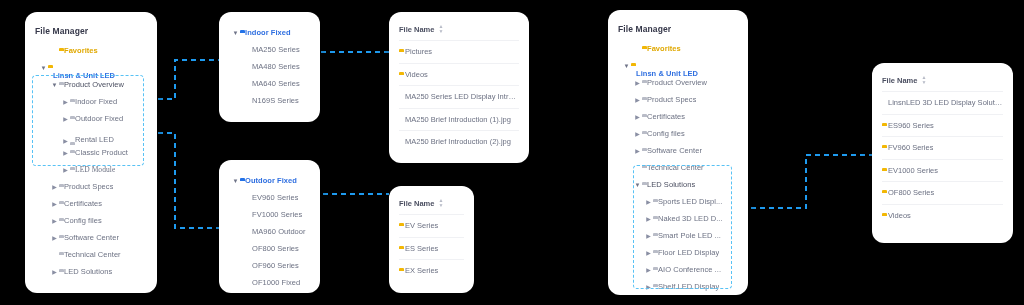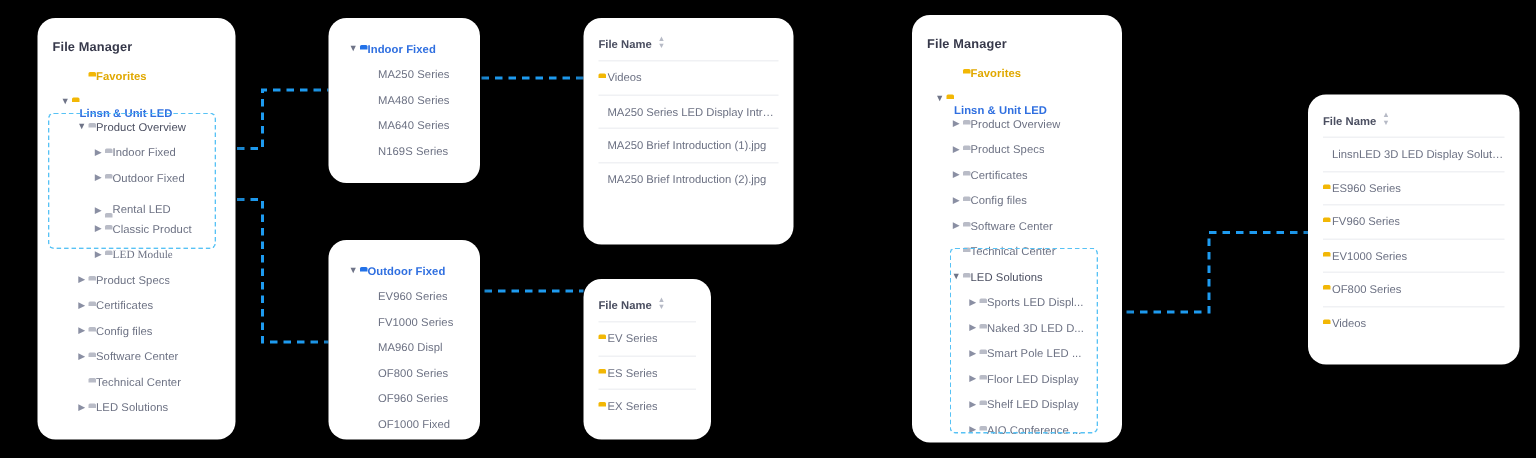--- a/index.html
+++ b/index.html
@@ -294,21 +294,21 @@
           <li class="node" style="padding-left: 20px;">
             <span class="ficon"><span class="doc"></span></span>
             <span class="node-label">EV960 Series</span>
           </li>
           <li class="node" style="padding-left: 20px;">
             <span class="ficon"><span class="doc"></span></span>
             <span class="node-label">FV1000 Series</span>
           </li>
           <li class="node" style="padding-left: 20px;">
             <span class="ficon"><span class="doc"></span></span>
-            <span class="node-label">MA960 Displ</span>
+            <span class="node-label">MA960 Outdoor</span>
           </li>
           <li class="node" style="padding-left: 20px;">
             <span class="ficon"><span class="doc"></span></span>
             <span class="node-label">OF800 Series</span>
           </li>
           <li class="node" style="padding-left: 20px;">
             <span class="ficon"><span class="doc"></span></span>
             <span class="node-label">OF960 Series</span>
           </li>
           <li class="node" style="padding-left: 20px;">
@@ -324,20 +324,24 @@
       <div class="fl-head">
         <span>File Name</span>
         <span class="sorticon">
             <span>▲</span>
             <span>▼</span>
           </span>
       </div>
       <div id="fl-ma250">
           <div class="fl-row">
             <span class="ficon"><span class="folder y"></span></span>
+            <span class="fl-label">Pictures</span>
+          </div>
+          <div class="fl-row">
+            <span class="ficon"><span class="folder y"></span></span>
             <span class="fl-label">Videos</span>
           </div>
           <div class="fl-row">
             <span class="ficon"><span class="pdf"></span></span>
             <span class="fl-label">MA250 Series LED Display Introductio...</span>
           </div>
           <div class="fl-row">
             <span class="ficon"><span class="jpg"></span></span>
             <span class="fl-label">MA250 Brief Introduction (1).jpg</span>
           </div>
@@ -440,26 +444,26 @@
             <span class="node-label">Smart Pole LED ...</span>
           </li>
           <li class="node" style="padding-left: 26px;">
             <span class="caret">▶</span>
             <span class="ficon"><span class="folder"></span></span>
             <span class="node-label">Floor LED Display</span>
           </li>
           <li class="node" style="padding-left: 26px;">
             <span class="caret">▶</span>
             <span class="ficon"><span class="folder"></span></span>
+            <span class="node-label">AIO Conference ...</span>
+          </li>
+          <li class="node" style="padding-left: 26px;">
+            <span class="caret">▶</span>
+            <span class="ficon"><span class="folder"></span></span>
             <span class="node-label">Shelf LED Display</span>
-          </li>
-          <li class="node" style="padding-left: 26px;">
-            <span class="caret">▶</span>
-            <span class="ficon"><span class="folder"></span></span>
-            <span class="node-label">AIO Conference ...</span>
           </li>
         </ul>
     </div>
     <div class="selgroup" style="left:25px; top:155px; width:99px; height:124px;"></div>
   </div>
 
   <div class="card" style="left:872px; top:63px; width:141px; height:180px;">
     <div style="padding:12px 10px 0 10px;">
       <div class="fl-head">
         <span>File Name</span>

